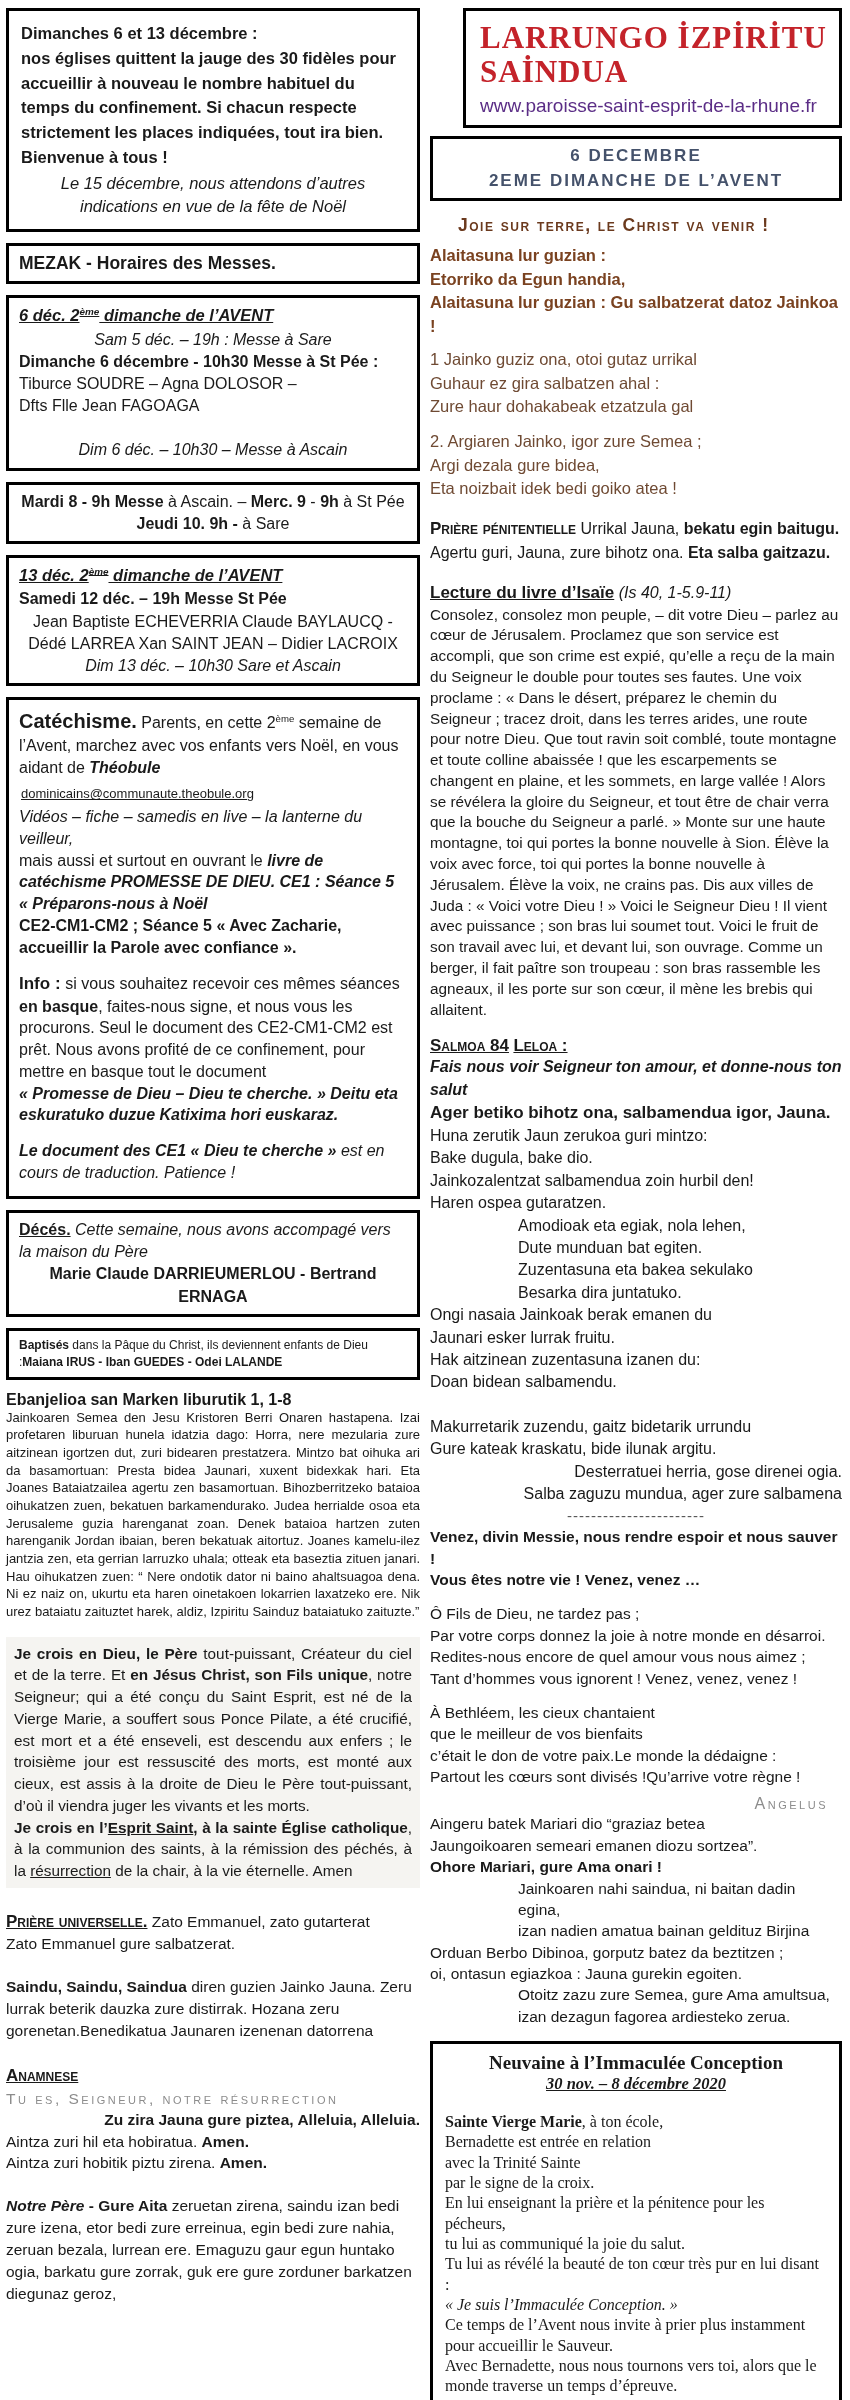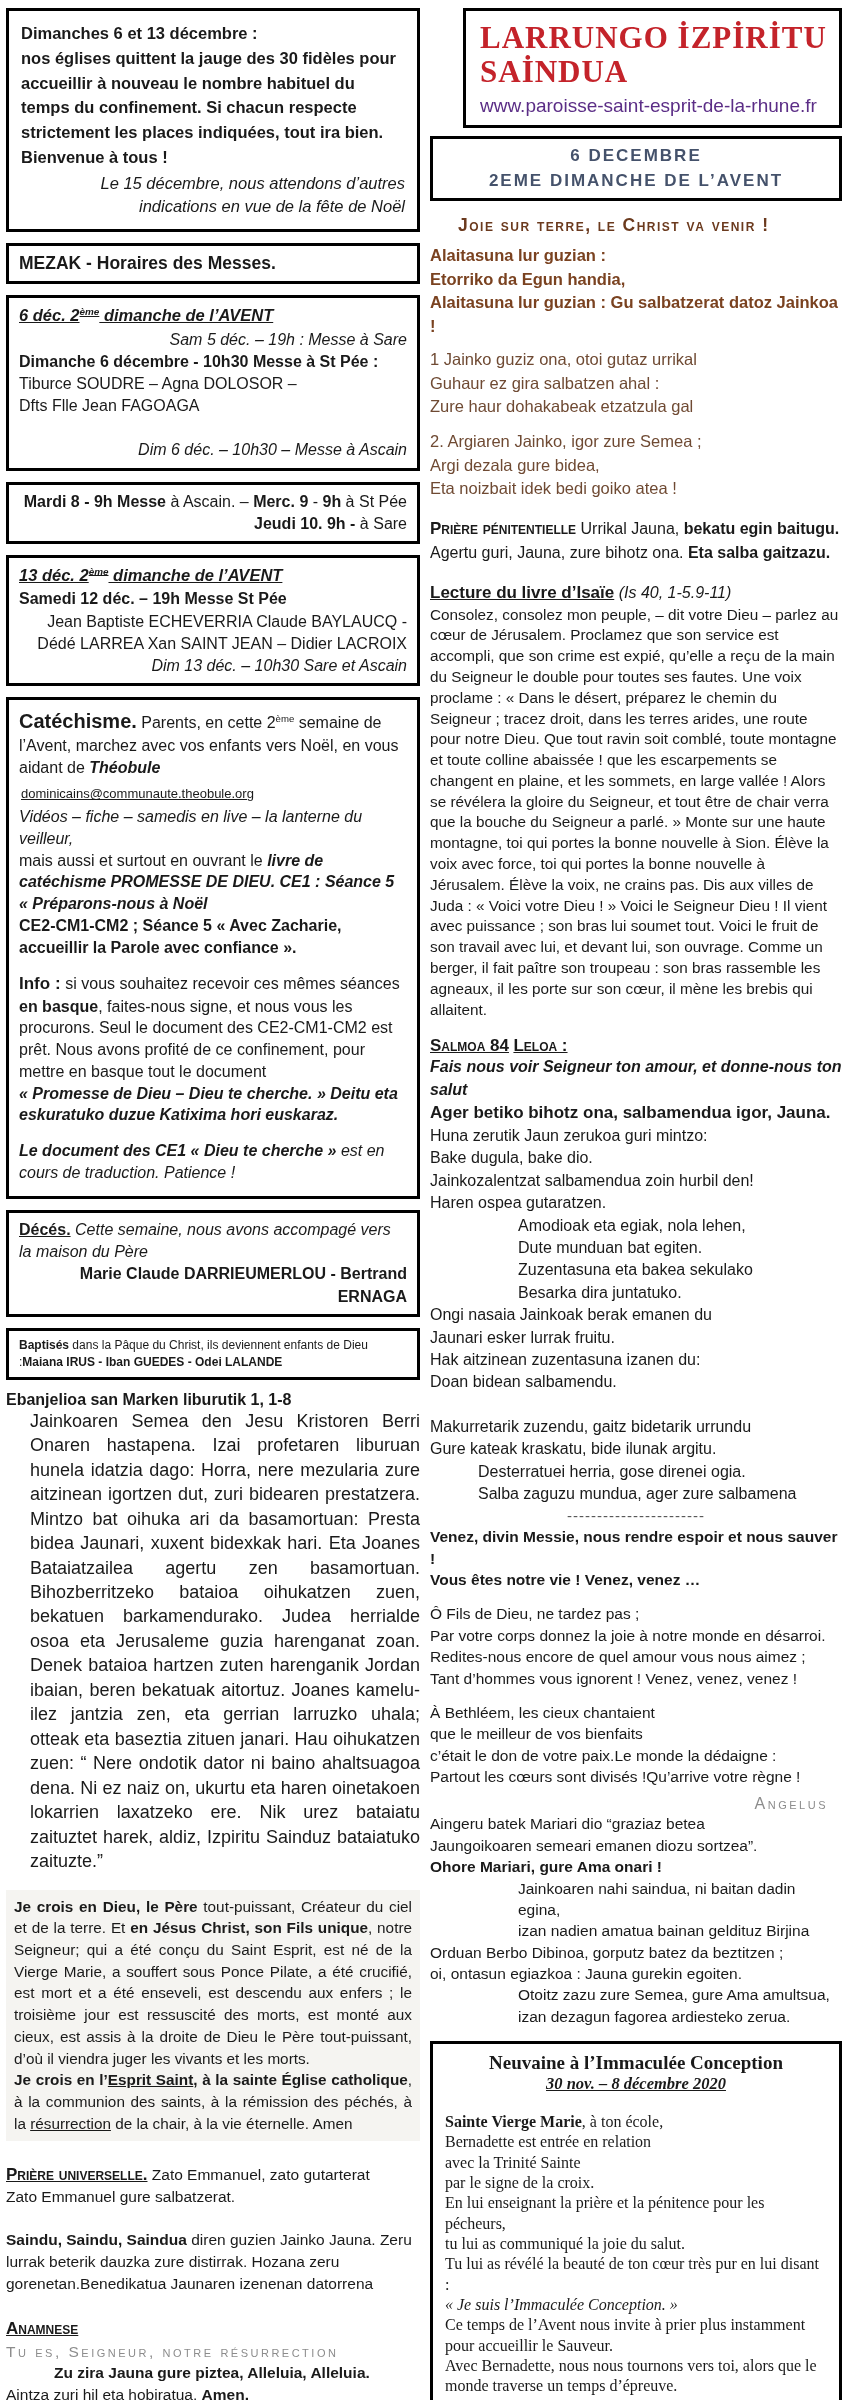--- a/index.html
+++ b/index.html
@@ -16,41 +16,41 @@
   span.u{text-decoration:underline;}
   span.bi{font-weight:700;font-style:italic;}
   span.sup{vertical-align:super;font-size:0.6em;}
   span.sc{font-variant:small-caps;}
   span.big{font-size:20px;}
   span.big2{font-size:17px;}
   span.small{font-size:13px;}
   span.gray{color:var(--gray);}
   span.spaced{letter-spacing:2.5px;}
 
-  .center{text-align:right;}
-  .ind1{padding-left:48px;}
+  .center{text-align:center;}
+  .ind1{padding-left:48px;text-align:right;}
   .ind2{padding-left:88px;}
   .mt{margin-top:13px;}
   .mt2{margin-top:22px;}
 
   
   .notice{padding:10px 12px;}
   .notice-main{font-size:16.5px;font-weight:700;line-height:1.5;}
   .notice-note{font-size:16.5px;line-height:1.45;margin-top:2px;}
   .mezak{font-size:17.5px;font-weight:700;padding:7px 10px;}
   .sched{font-size:16px;line-height:1.38;}
   .sched .head{font-size:16.5px;margin-bottom:2px;}
   .cate{font-size:16px;line-height:1.36;padding:8px 10px;}
   .cate .p{margin:0 0 4px 0;}
   .cate .email{margin:0 0 2px 2px;}
   .cate .mtp{margin-top:14px;}
   .deces{font-size:16px;line-height:1.4;}
   .bapt{font-size:12px;line-height:1.4;}
   .gospel-h{font-size:16px;margin-top:6px;}
-  .gospel-b{font-size:18px;line-height:1.36;text-align:justify;margin-left:24px;}
+  .gospel-b{font-size:13px;line-height:1.36;text-align:justify;}
   .credo{background:var(--credo-bg);font-size:15.3px;line-height:1.42;text-align:justify;margin-top:16px;padding:6px 8px;}
   .freeblock{font-size:15.5px;line-height:1.38;}
   .lh-tall{line-height:1.42;}
 
   
   .logo-box{padding:10px 8px 8px 14px;margin-bottom:8px;margin-left:33px;}
   .logo-title{font-family:"Liberation Serif",serif;font-weight:700;font-size:31px;letter-spacing:1px;color:var(--logo-red);line-height:1.1;}
   .logo-url{font-size:19px;color:var(--url-purple);margin-top:6px;}
   .date-box{padding:5px 8px;margin-bottom:14px;}
   .date-line{text-align:center;font-weight:700;font-size:17px;letter-spacing:2px;color:var(--date-navy);line-height:1.45;}

